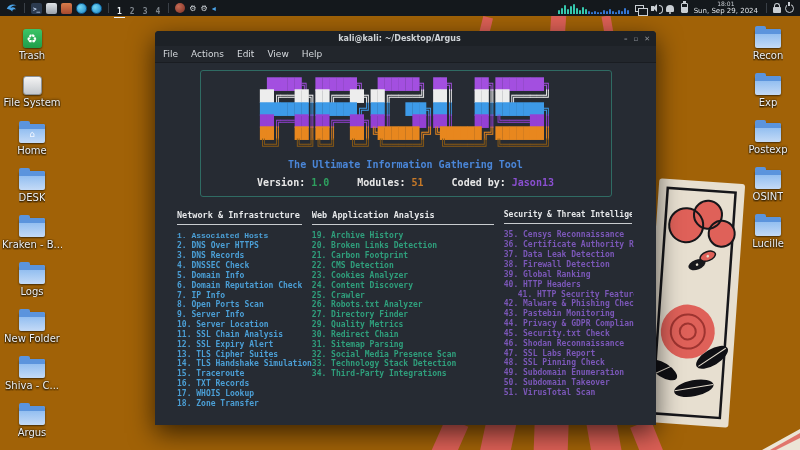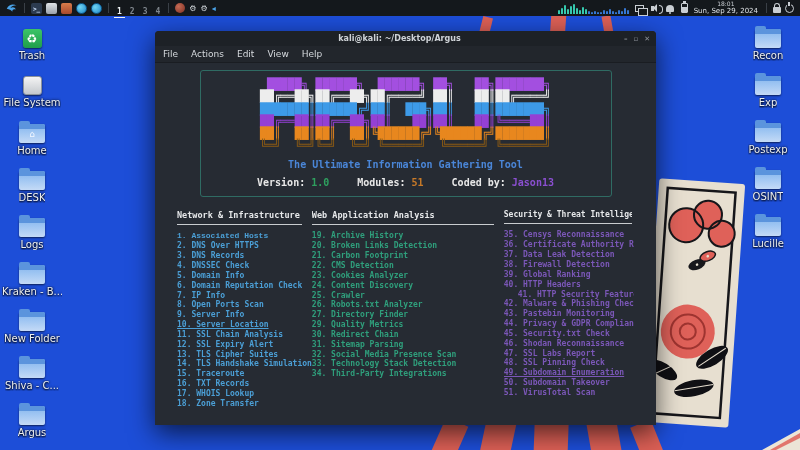--- a/index.html
+++ b/index.html
@@ -1,19 +1,19 @@
 <!DOCTYPE html>
 <html><head>
 <meta charset="utf-8">
 <style>
   * { margin:0; padding:0; box-sizing:border-box; }
   html,body { width:800px; height:450px; overflow:hidden; }
   body { font-family:"DejaVu Sans", sans-serif; background:#0e1317; position:relative; }
 
-  #desktop { position:absolute; inset:0; background:#1d4ed8; overflow:hidden; }
+  #desktop { position:absolute; inset:0; background:#a16207; overflow:hidden; }
 
   
   #wallpaper { position:absolute; inset:0; z-index:0; }
 
   
   #panel { position:absolute; top:0; left:0; right:0; height:16px; background:#14181c;
            display:flex; align-items:center; padding:0 4px; z-index:30; color:#c9ced3; }
   .psep { width:1px; height:10px; background:#3a4047; margin:0 4px; }
   .pgrow { flex:1; }
   .pic { display:inline-flex; align-items:center; justify-content:center; margin:0 2px; }
@@ -231,25 +231,25 @@
           <span>⌂</span>
         </div>
         <div class="dlabel">Home</div>
       </div>
       <div class="dicon">
         <div class="ic folder"></div>
         <div class="dlabel">DESK</div>
       </div>
       <div class="dicon">
         <div class="ic folder"></div>
+        <div class="dlabel">Kraken - B...</div>
+      </div>
+      <div class="dicon">
+        <div class="ic folder"></div>
         <div class="dlabel">Logs</div>
-      </div>
-      <div class="dicon">
-        <div class="ic folder"></div>
-        <div class="dlabel">Kraken - B...</div>
       </div>
       <div class="dicon">
         <div class="ic folder"></div>
         <div class="dlabel">New Folder</div>
       </div>
       <div class="dicon">
         <div class="ic folder"></div>
         <div class="dlabel">Shiva - C...</div>
       </div>
       <div class="dicon">
@@ -314,21 +314,21 @@
             <div class="tlist">
               <div class="trow" style="color: rgb(75, 159, 214); font-family: Liberation Mono, monospace;">1. Associated Hosts</div>
               <div class="trow" style="color: rgb(75, 159, 214);">2. DNS Over HTTPS</div>
               <div class="trow" style="color: rgb(75, 159, 214);">3. DNS Records</div>
               <div class="trow" style="color: rgb(75, 159, 214);">4. DNSSEC Check</div>
               <div class="trow" style="color: rgb(75, 159, 214);">5. Domain Info</div>
               <div class="trow" style="color: rgb(75, 159, 214);">6. Domain Reputation Check</div>
               <div class="trow" style="color: rgb(75, 159, 214);">7. IP Info</div>
               <div class="trow" style="color: rgb(75, 159, 214);">8. Open Ports Scan</div>
               <div class="trow" style="color: rgb(75, 159, 214);">9. Server Info</div>
-              <div class="trow" style="color: rgb(75, 159, 214); text-decoration: underline;">10. Server Location</div>
+              <div class="trow" style="color: rgb(75, 159, 214);">10. Server Location</div>
               <div class="trow" style="color: rgb(75, 159, 214);">11. SSL Chain Analysis</div>
               <div class="trow" style="color: rgb(75, 159, 214);">12. SSL Expiry Alert</div>
               <div class="trow" style="color: rgb(75, 159, 214);">13. TLS Cipher Suites</div>
               <div class="trow" style="color: rgb(75, 159, 214);">14. TLS Handshake Simulation</div>
               <div class="trow" style="color: rgb(75, 159, 214);">15. Traceroute</div>
               <div class="trow" style="color: rgb(75, 159, 214);">16. TXT Records</div>
               <div class="trow" style="color: rgb(75, 159, 214);">17. WHOIS Lookup</div>
               <div class="trow" style="color: rgb(75, 159, 214);">18. Zone Transfer</div>
             </div>
           </div>
@@ -362,21 +362,21 @@
               <div class="trow" style="color: rgb(123, 87, 184);">39. Global Ranking</div>
               <div class="trow" style="color: rgb(123, 87, 184);">40. HTTP Headers</div>
               <div class="trow" style="color: rgb(123, 87, 184); margin-left: 14px;">41. HTTP Security Features</div>
               <div class="trow" style="color: rgb(123, 87, 184);">42. Malware &amp; Phishing Check</div>
               <div class="trow" style="color: rgb(123, 87, 184);">43. Pastebin Monitoring</div>
               <div class="trow" style="color: rgb(123, 87, 184);">44. Privacy &amp; GDPR Complian…</div>
               <div class="trow" style="color: rgb(123, 87, 184);">45. Security.txt Check</div>
               <div class="trow" style="color: rgb(123, 87, 184);">46. Shodan Reconnaissance</div>
               <div class="trow" style="color: rgb(123, 87, 184);">47. SSL Labs Report</div>
               <div class="trow" style="color: rgb(123, 87, 184);">48. SSL Pinning Check</div>
-              <div class="trow" style="color: rgb(123, 87, 184); text-decoration: underline;">49. Subdomain Enumeration</div>
+              <div class="trow" style="color: rgb(123, 87, 184);">49. Subdomain Enumeration</div>
               <div class="trow" style="color: rgb(123, 87, 184);">50. Subdomain Takeover</div>
               <div class="trow" style="color: rgb(123, 87, 184);">51. VirusTotal Scan</div>
             </div>
           </div>
         </div>
     </div>
   </div>
 
 </div>
 

